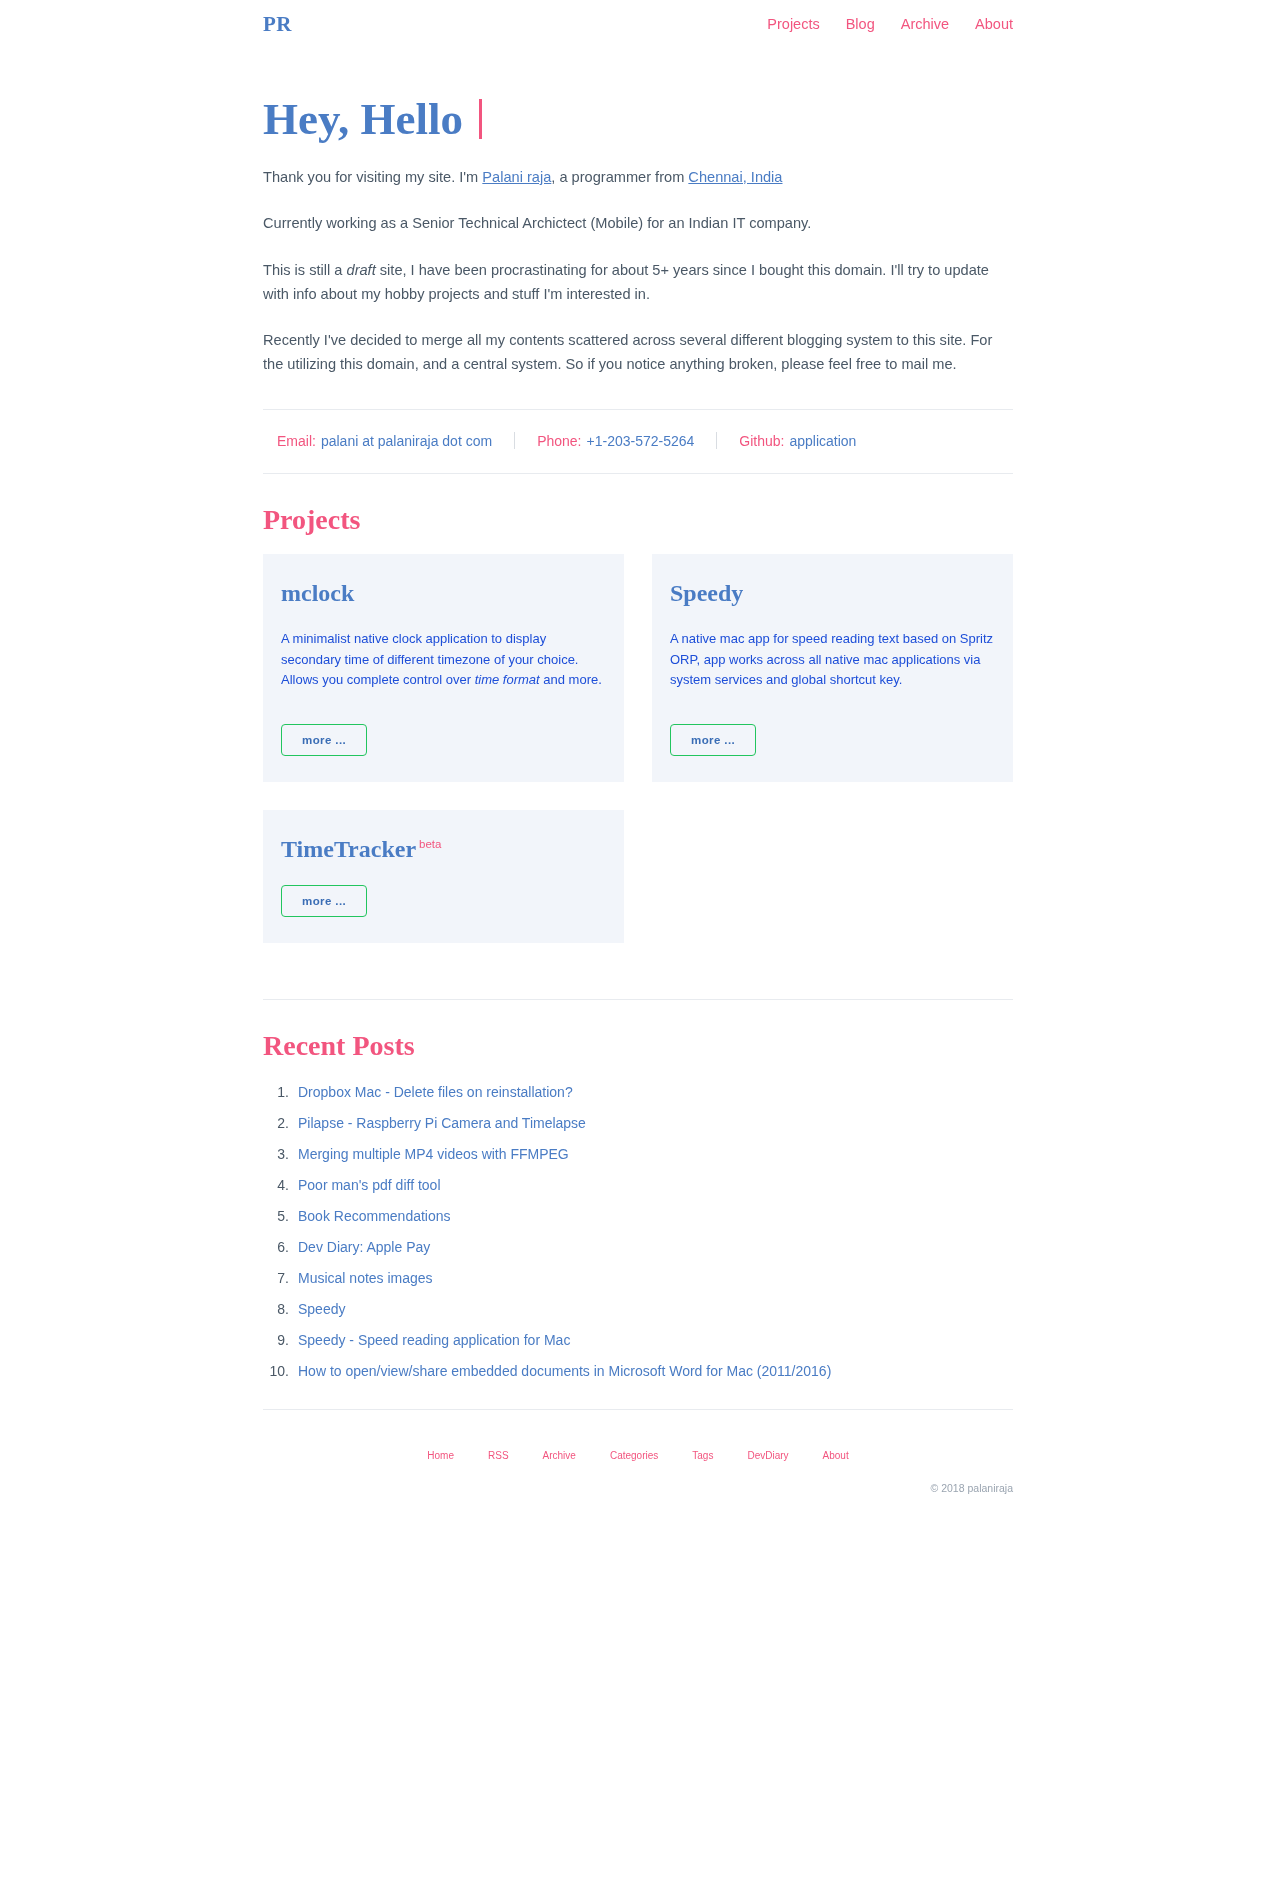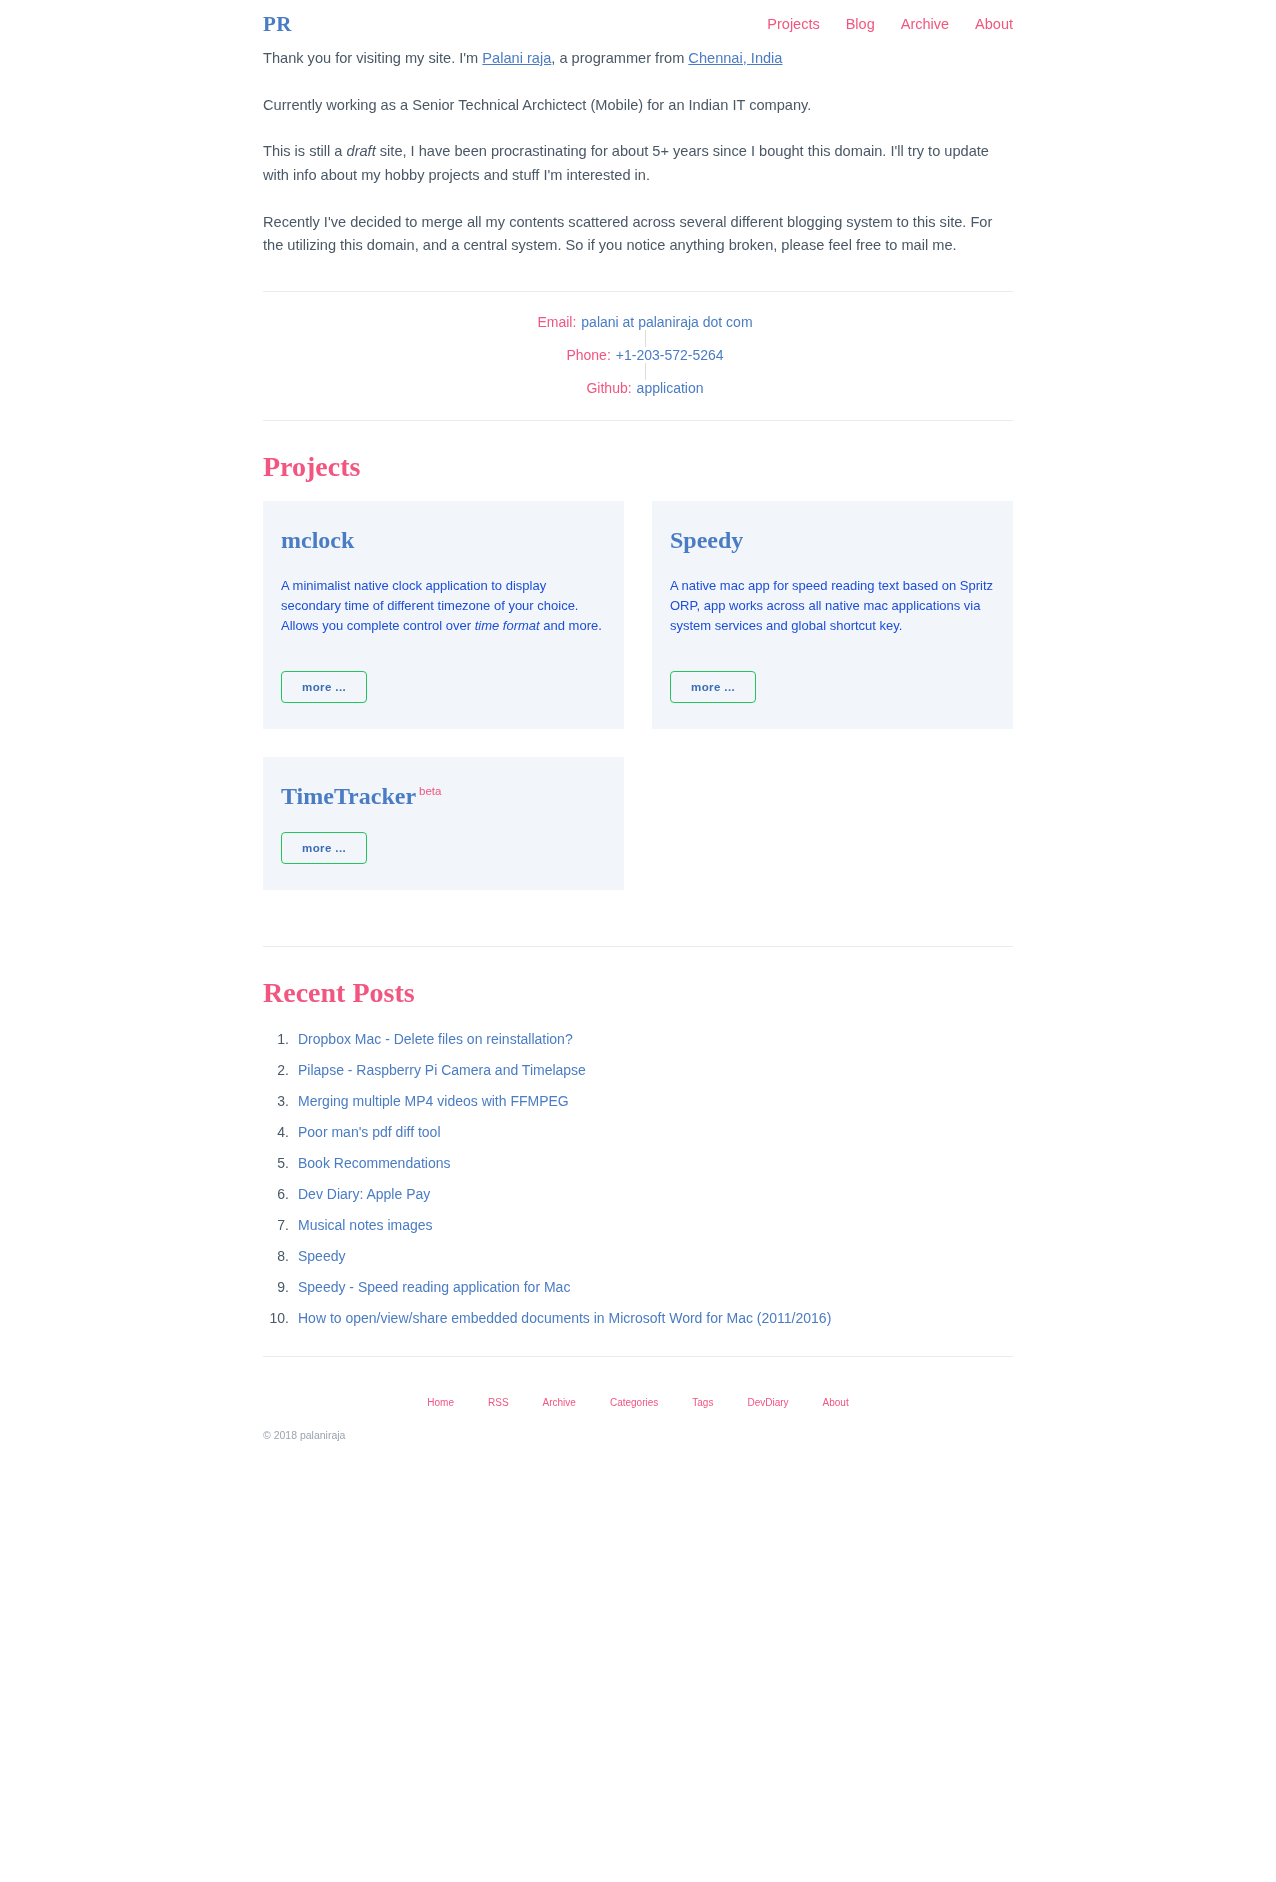--- a/index.html
+++ b/index.html
@@ -52,21 +52,20 @@
   }
   p.body a { color: #4a7cc4; text-decoration: underline; }
   p.body em { font-style: italic; }
 
   
   .rule { border: 0; border-top: 1px solid #e8ebef; margin: 33px 0 0 0; }
   .contact {
     display: flex; align-items: center;
     padding: 22px 0 0 14px;
     font-size: 14px;
-    flex-direction: column;
   }
   .contact-item { display: flex; gap: 5px; }
   .contact-item .ck { color: #f2557f; }
   .contact-item .cv { color: #4a7cc4; }
   .contact-sep {
     width: 1px; height: 17px; background: #d9dde2;
     margin: 0 22px;
   }
   .rule2 { border: 0; border-top: 1px solid #e8ebef; margin: 24px 0 0 0; }
 
@@ -135,40 +134,44 @@
   .posts li a { color: #4a7cc4; text-decoration: none; }
 
   
   .rule4 { border: 0; border-top: 1px solid #e8ebef; margin: 30px 0 0 0; }
   .footer-nav {
     display: flex; justify-content: center; gap: 34px;
     padding: 40px 0 0 0;
   }
   .footer-nav a { color: #f2557f; text-decoration: none; font-size: 10px; }
   .copyright {
-    text-align: left; font-size: 10.5px;
+    text-align: right; font-size: 10.5px;
     color: #9aa4b0; padding: 21px 0 30px 0;
   }
 </style>
 </head>
 <body>
 
 <div class="page">
   <div class="wrap">
 
     <div class="site-header">
       <a class="logo" href="#">PR</a>
       <nav class="nav">
         <a href="#">Projects</a>
         <a href="#">Blog</a>
         <a href="#">Archive</a>
         <a href="#">About</a>
       </nav>
     </div>
 
+    <h1 class="hero-title">
+      <span>Hey, Hello</span>
+      <span class="caret"></span>
+    </h1>
 
     <p class="body">
       <span>Thank you for visiting my site. I'm </span><a href="#">Palani raja</a><span>, a programmer from </span><a href="#">Chennai, India</a>
     </p>
 
     <p class="body">Currently working as a Senior Technical Archictect (Mobile) for an Indian IT company.</p>
 
     <p class="body">
       <span>This is still a </span><em>draft</em><span> site, I have been procrastinating for about 5+ years since I bought this domain. I'll try to update with info about my hobby projects and stuff I'm interested in.</span>
     </p>

